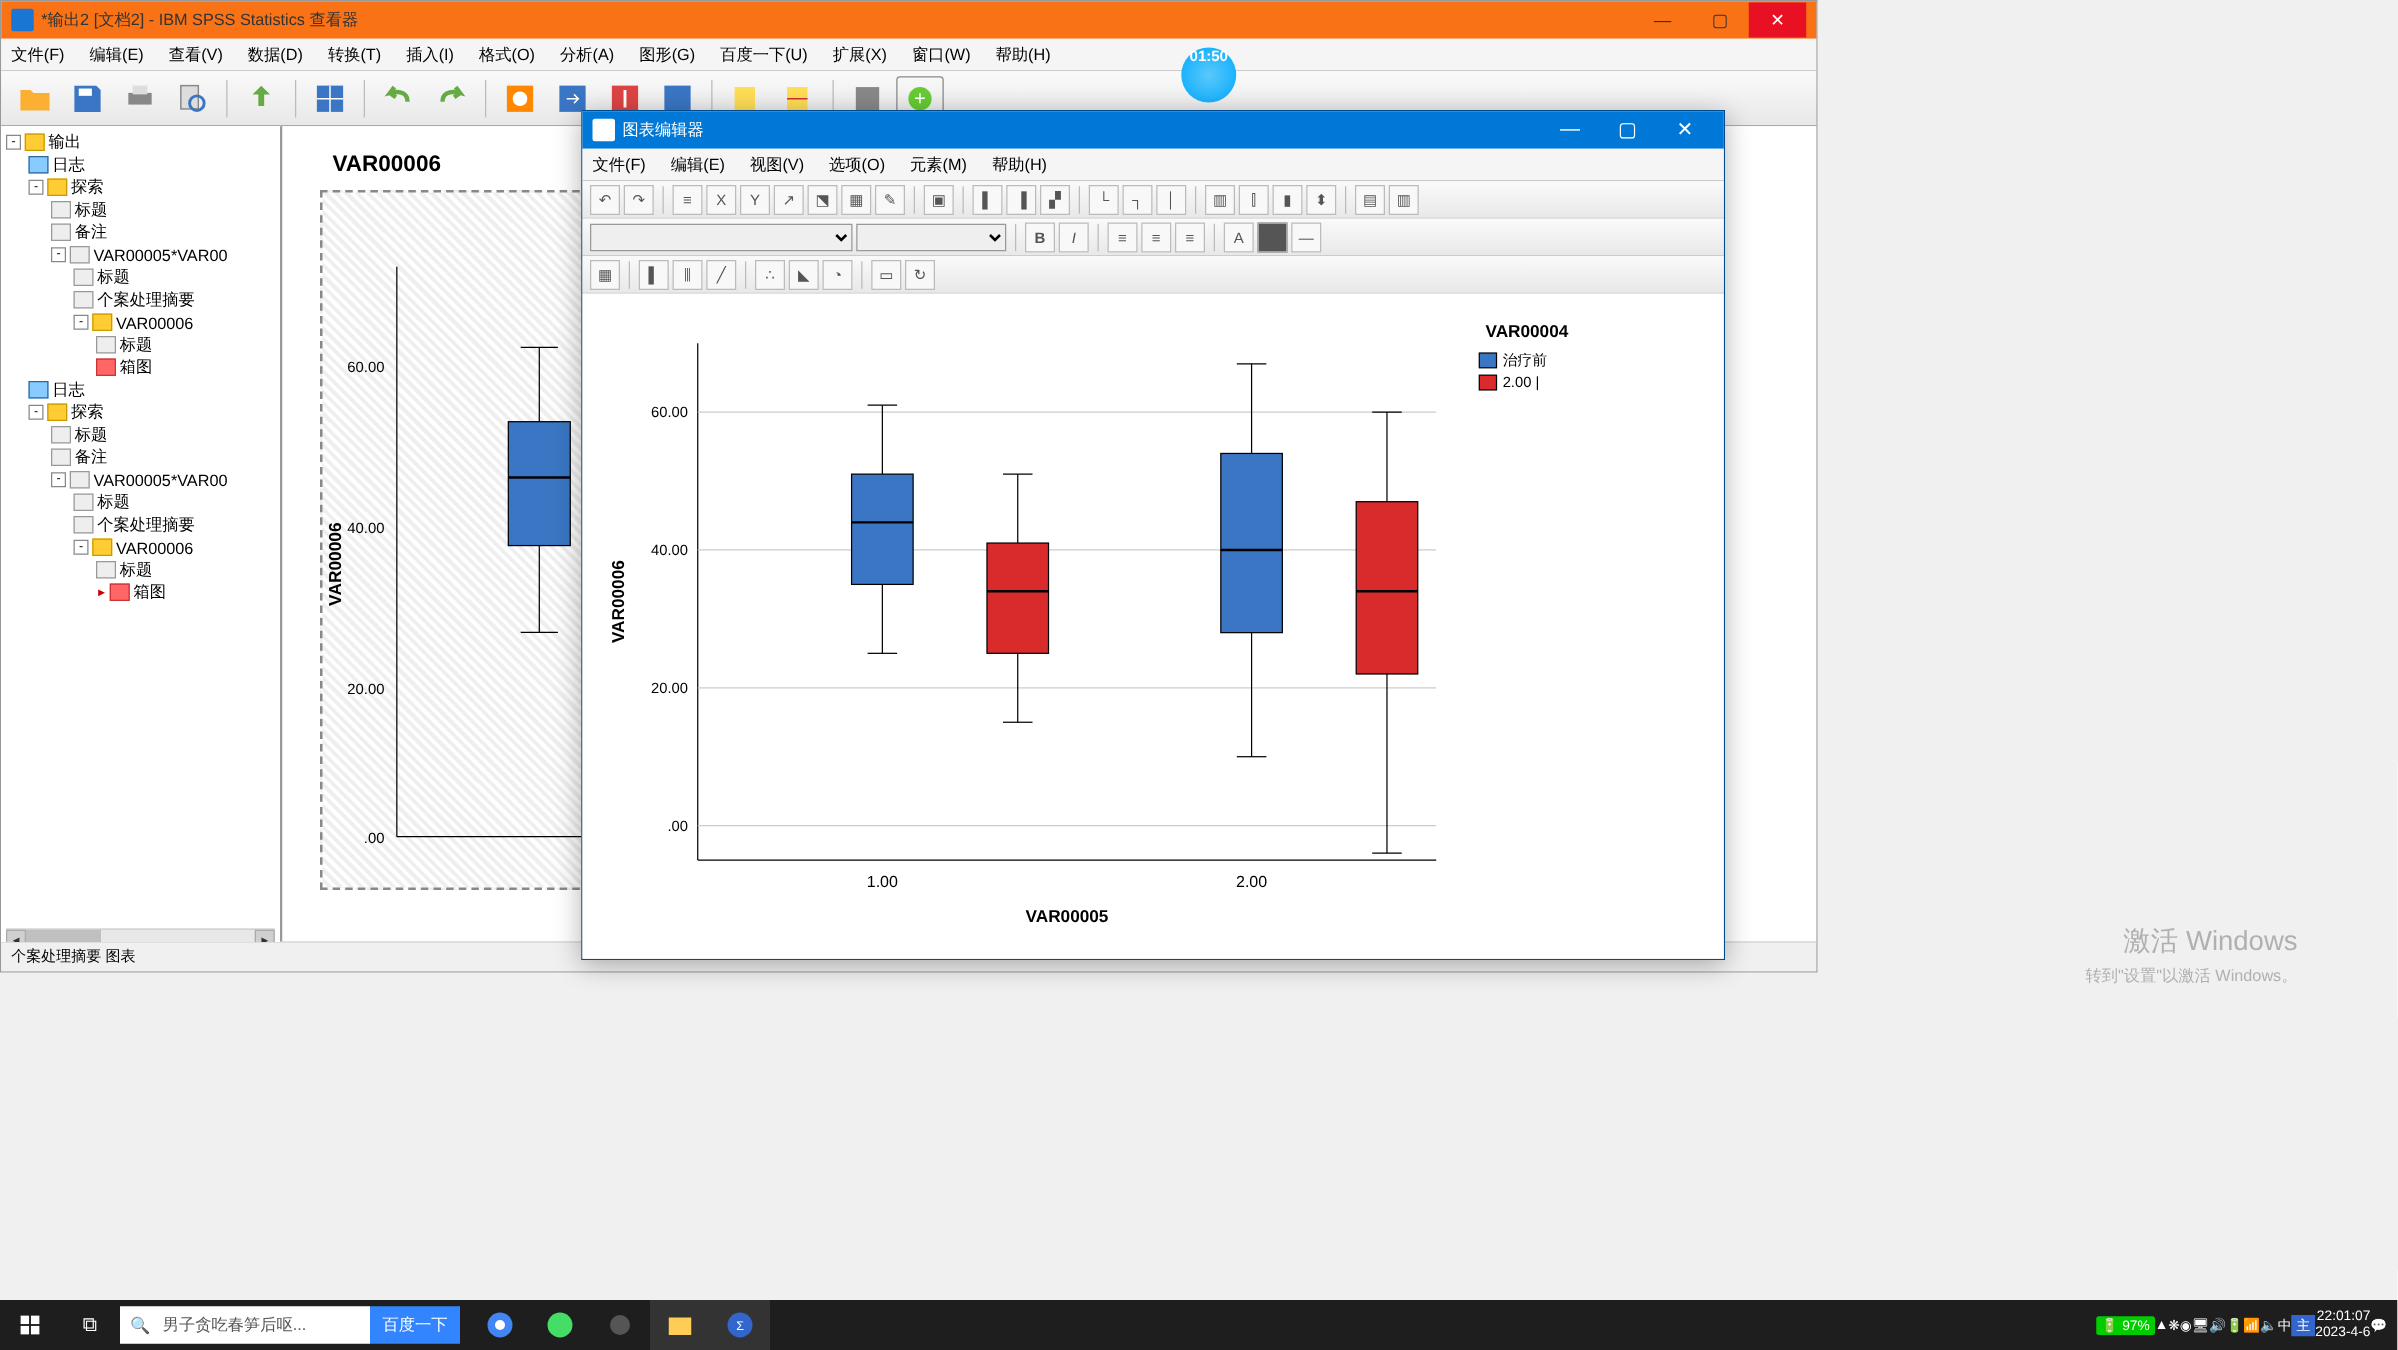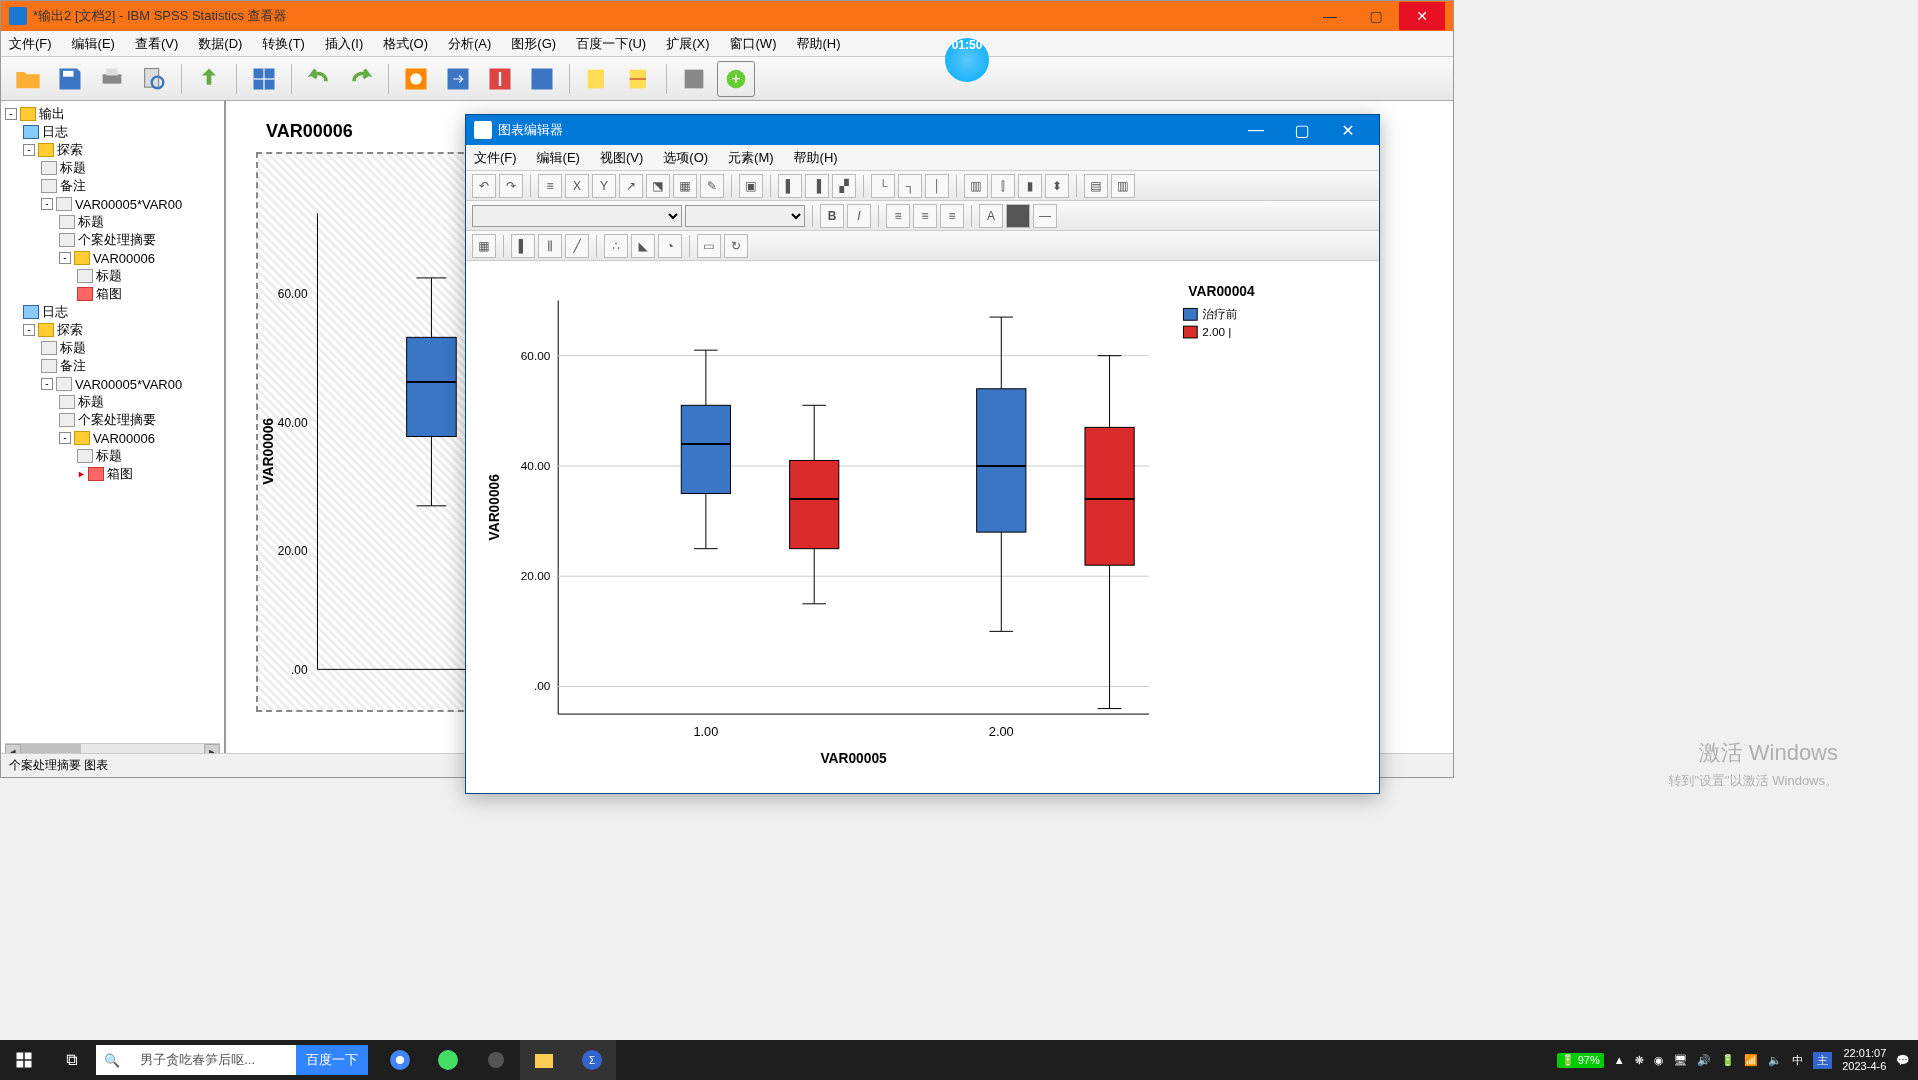--- a/index.html
+++ b/index.html
@@ -34,21 +34,21 @@
 .output-panel { flex: 1; background: #fff; overflow: auto; padding: 10px; position: relative; }
 .chart-title { font-weight: bold; font-size: 18px; margin: 10px 0 10px 30px; }
 .chart-area { width: 450px; height: 560px; border: 2px dashed #888; margin-left: 20px; background: repeating-linear-gradient(45deg,#fff,#fff 3px,#eee 3px,#eee 6px); position: relative; }
 
 .statusbar { height: 24px; background: #f0f0f0; border-top: 1px solid #ccc; display: flex; align-items: center; padding: 0 8px; font-size: 12px; }
 
 
 .timer-badge { position: absolute; top: 38px; left: 945px; width: 44px; height: 44px; background: radial-gradient(#5ac8fa,#0af); border-radius: 50%; color: #fff; font-size: 12px; font-weight: bold; display: flex; justify-content: center; }
 
 
-.chart-editor { position: absolute; top: 114px; left: 465px; width: 915px; height: 680px; background: #fff; border: 1px solid #004a8f; box-shadow: 0 4px 20px rgba(0,0,0,0.3); }
+.chart-editor { position: absolute; top: 88px; left: 465px; width: 915px; height: 680px; background: #fff; border: 1px solid #004a8f; box-shadow: 0 4px 20px rgba(0,0,0,0.3); }
 .ce-titlebar { height: 30px; background: #0078d7; color: #fff; display: flex; align-items: center; padding: 0 8px; font-size: 13px; }
 .ce-titlebar .icon { width: 18px; height: 18px; background: #fff; margin-right: 6px; border-radius: 2px; }
 .ce-titlebar .win-controls { margin-left: auto; display: flex; }
 .ce-titlebar .win-controls span { width: 46px; height: 28px; display: flex; align-items: center; justify-content: center; font-size: 16px; }
 .ce-menubar { height: 26px; background: #f5f5f5; display: flex; align-items: center; padding: 0 8px; font-size: 13px; gap: 20px; border-bottom: 1px solid #ccc; }
 .ce-toolbar { height: 30px; background: linear-gradient(#fafafa,#e8e8e8); display: flex; align-items: center; padding: 0 6px; gap: 3px; border-bottom: 1px solid #ccc; }
 .ce-toolbar .tbtn { width: 24px; height: 24px; border: 1px solid #bbb; background: #f8f8f8; display: flex; align-items: center; justify-content: center; font-size: 12px; color: #555; }
 .ce-toolbar select, .ce-toolbar input { height: 22px; border: 1px solid #999; font-size: 12px; }
 .ce-toolbar .sep { width: 1px; height: 22px; background: #bbb; margin: 0 4px; }
 
@@ -61,21 +61,21 @@
 
 
 .taskbar { position: absolute; bottom: 0; left: 0; right: 0; height: 40px; background: #1e1e1e; display: flex; align-items: center; color: #fff; font-size: 12px; }
 .taskbar .start { width: 48px; height: 40px; display: flex; align-items: center; justify-content: center; }
 .taskbar .start svg { width: 18px; height: 18px; fill: #fff; }
 .taskbar .task-view { width: 48px; height: 40px; display: flex; align-items: center; justify-content: center; color: #fff; font-size: 16px; }
 .taskbar .search-box { width: 200px; height: 30px; background: #fff; color: #555; display: flex; align-items: center; padding: 0 8px; font-size: 13px; }
 .taskbar .search-btn { background: #3385ff; color: #fff; height: 30px; padding: 0 10px; display: flex; align-items: center; font-size: 13px; }
 .taskbar .task-icons { display: flex; margin-left: 8px; gap: 0; }
 .taskbar .task-icons .ticon { width: 48px; height: 40px; display: flex; align-items: center; justify-content: center; }
-.taskbar .tray { margin-left: auto; display: flex; align-items: center; gap: 10px; padding-right: 8px; font-size: 11px; }
+.taskbar .tray { margin-left: auto; display: flex; align-items: center; padding-right: 8px; font-size: 11px; }
 .taskbar .battery { background: #0c0; color: #fff; padding: 1px 4px; border-radius: 2px; font-size: 11px; }
 .taskbar .clock { text-align: right; line-height: 1.2; }
 
 
 .hscroll { height: 16px; background: #e8e8e8; border-top: 1px solid #ccc; display: flex; }
 .hscroll .ar { width: 16px; background: #d0d0d0; border: 1px solid #aaa; font-size: 9px; text-align: center; line-height: 14px; color: #333; }
 .hscroll .track { flex: 1; position: relative; }
 .hscroll .thumb { position: absolute; left: 0; top: 0; width: 60px; height: 100%; background: #c0c0c0; }
 
 .chart-area svg { position: absolute; inset: 0; }
@@ -487,21 +487,21 @@
 <div class="taskbar">
   <div class="start">
       <svg viewBox="0 0 24 24">
         <rect x="2" y="2" width="9" height="9"></rect>
         <rect x="13" y="2" width="9" height="9"></rect>
         <rect x="2" y="13" width="9" height="9"></rect>
         <rect x="13" y="13" width="9" height="9"></rect>
       </svg>
     </div>
   <div class="task-view">⧉</div>
-  <div class="search-box">🔍 <span style="margin-left:20px">男子贪吃春笋后呕...</span></div>
+  <div class="search-box">🔍 <span style="margin-left:10px">男子贪吃春笋后呕...</span></div>
   <div class="search-btn">
       <span>百度一下</span>
     </div>
   <div class="task-icons">
     <div class="ticon">
         <svg width="24" height="24">
           <circle cx="12" cy="12" r="10" fill="#4285f4"></circle>
           <circle cx="12" cy="12" r="4" fill="#fff"></circle>
         </svg>
       </div>

